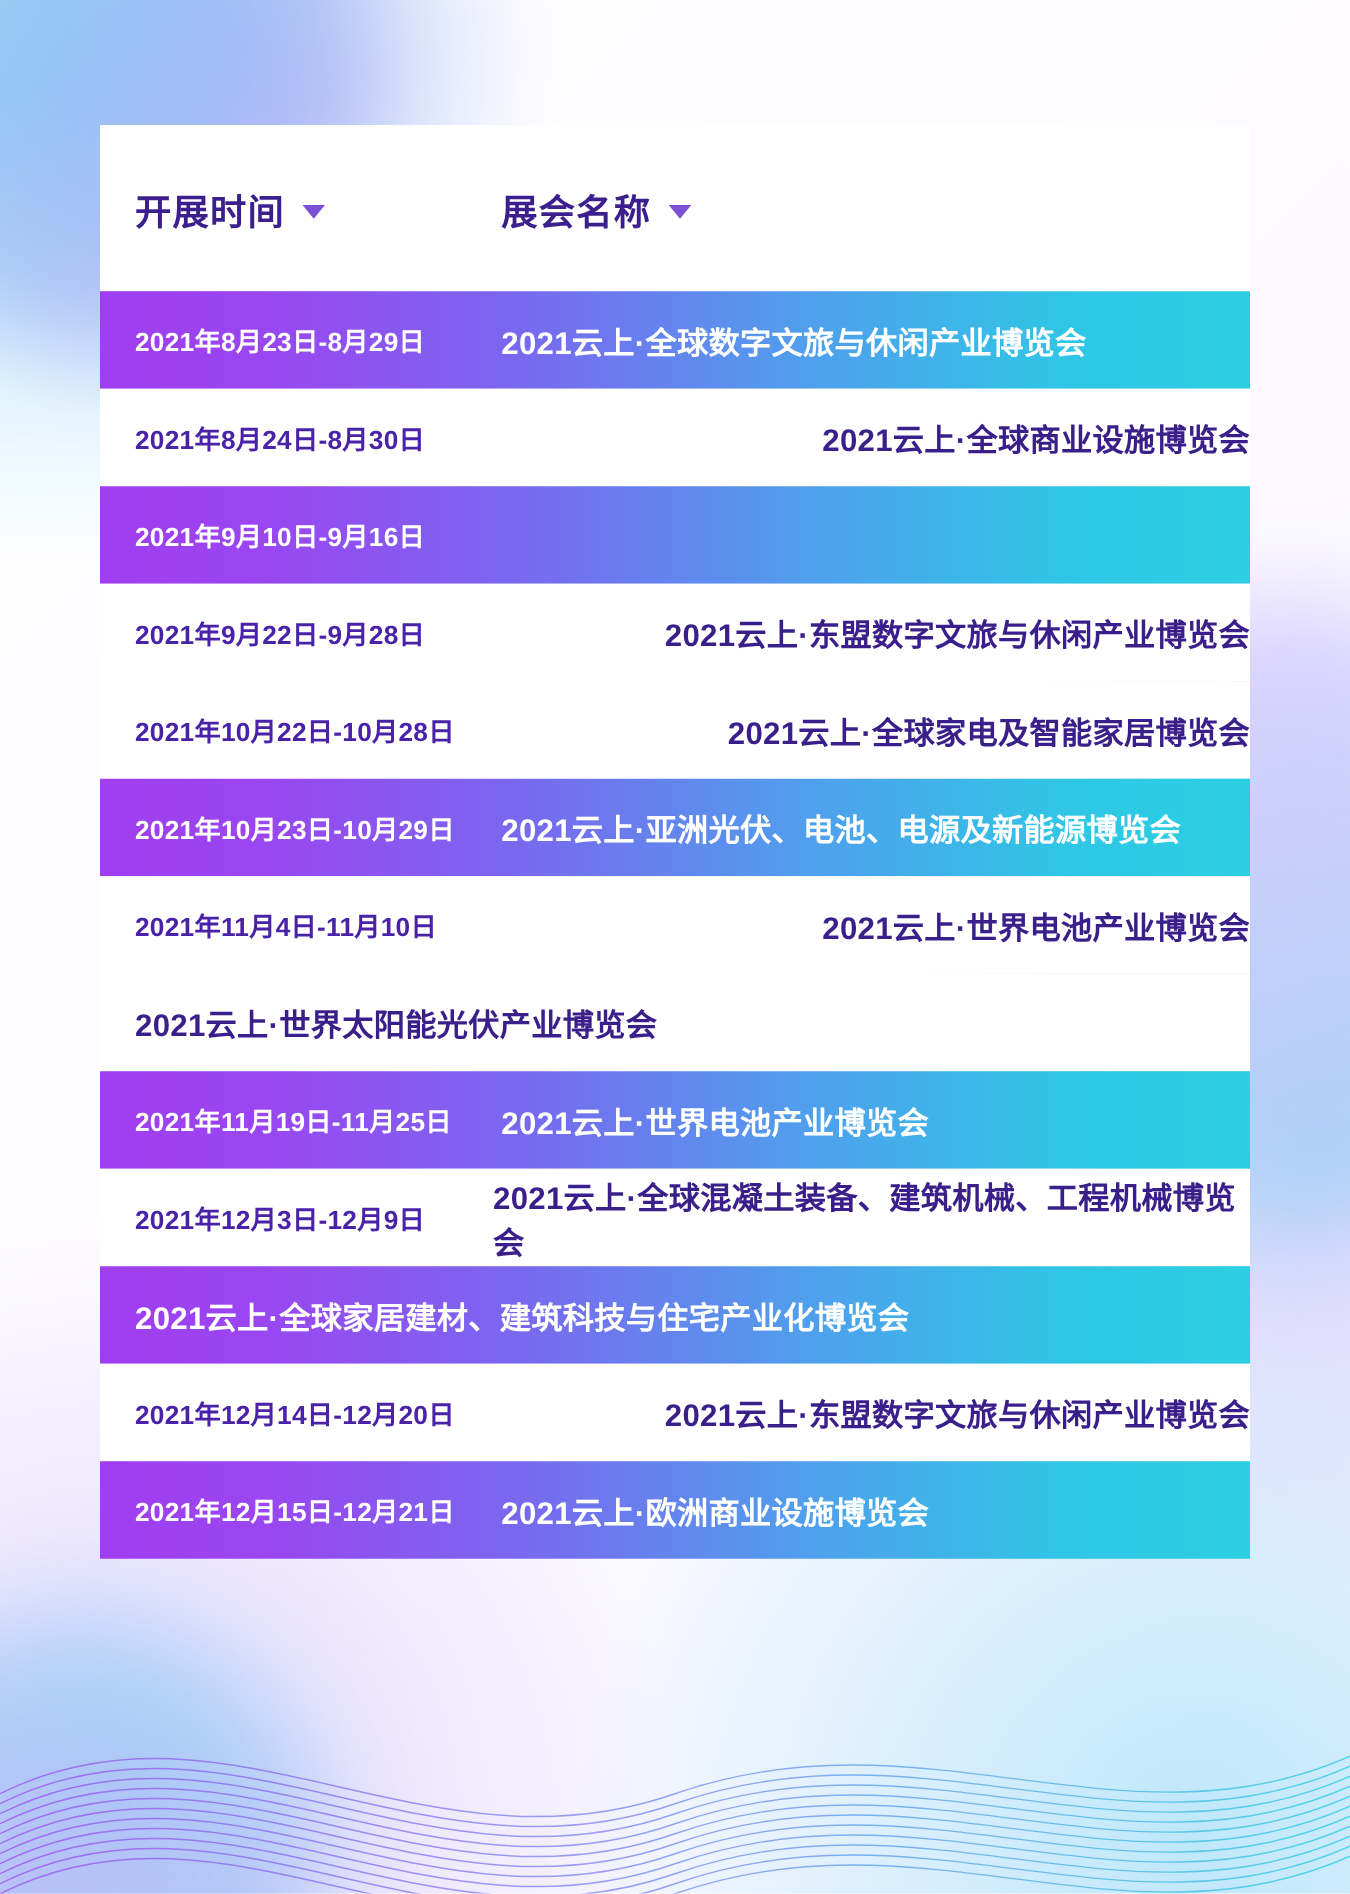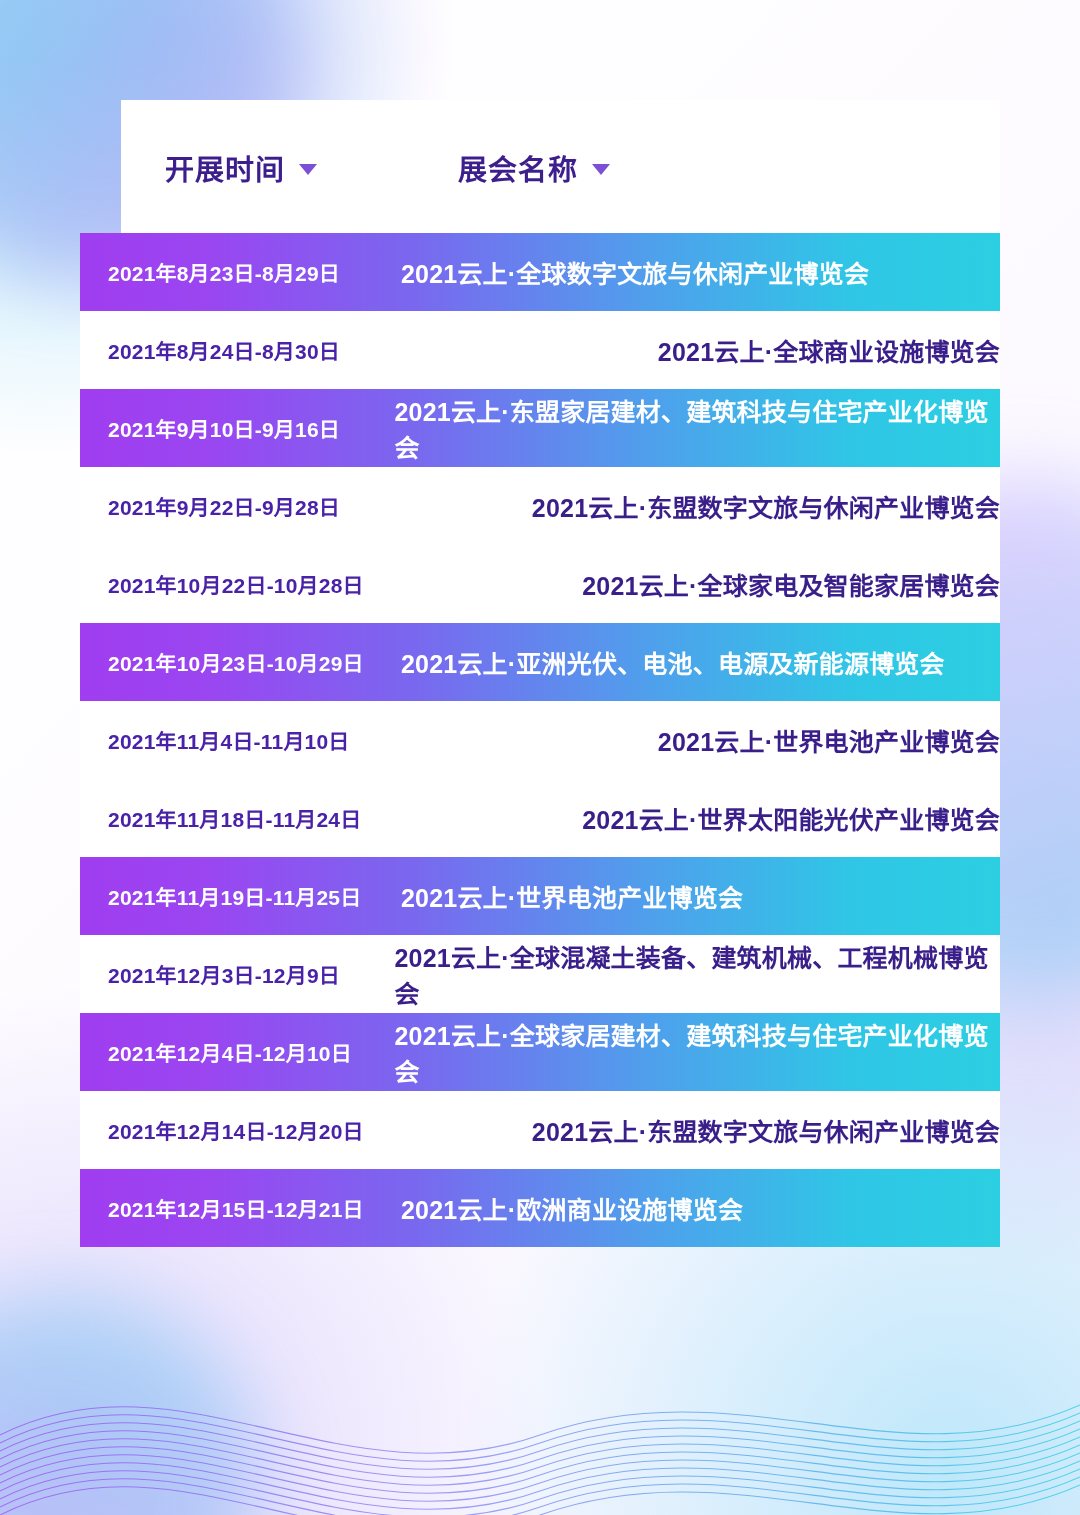--- a/index.html
+++ b/index.html
@@ -46,23 +46,22 @@
     left: 80px;
     top: 100px;
     width: 920px;
   }
 
   .table-head {
     height: 133px;
     background: #ffffff;
     display: flex;
     align-items: center;
-    padding-left: 44px;
+    padding-left: 28px;
     box-sizing: border-box;
-    margin-left: 41px;
   }
   .th {
     display: flex;
     align-items: center;
     font-size: 29px;
     font-weight: bold;
     color: #3c1f8c;
     letter-spacing: 1px;
   }
   .th-date { width: 293px; }
@@ -158,52 +157,49 @@
   <div class="row odd">
     <div class="cell-date">2021年8月23日-8月29日</div>
     <div class="cell-name">2021云上·全球数字文旅与休闲产业博览会</div>
   </div>
   <div class="row even">
     <div class="cell-date">2021年8月24日-8月30日</div>
     <div class="cell-name">2021云上·全球商业设施博览会</div>
   </div>
   <div class="row odd">
     <div class="cell-date">2021年9月10日-9月16日</div>
-    <div class="cell-name">2021云上·东盟家居建材、建筑科技与住宅产业化博览会</div>
   </div>
   <div class="row even">
     <div class="cell-date">2021年9月22日-9月28日</div>
     <div class="cell-name">2021云上·东盟数字文旅与休闲产业博览会</div>
   </div>
   <div class="row even">
     <div class="cell-date">2021年10月22日-10月28日</div>
     <div class="cell-name">2021云上·全球家电及智能家居博览会</div>
   </div>
   <div class="row odd">
     <div class="cell-date">2021年10月23日-10月29日</div>
     <div class="cell-name">2021云上·亚洲光伏、电池、电源及新能源博览会</div>
   </div>
   <div class="row even">
     <div class="cell-date">2021年11月4日-11月10日</div>
     <div class="cell-name">2021云上·世界电池产业博览会</div>
   </div>
   <div class="row even">
-    <div class="cell-date">2021年11月18日-11月24日</div>
     <div class="cell-name">2021云上·世界太阳能光伏产业博览会</div>
   </div>
   <div class="row odd">
     <div class="cell-date">2021年11月19日-11月25日</div>
     <div class="cell-name">2021云上·世界电池产业博览会</div>
   </div>
   <div class="row even">
     <div class="cell-date">2021年12月3日-12月9日</div>
     <div class="cell-name">2021云上·全球混凝土装备、建筑机械、工程机械博览会</div>
   </div>
   <div class="row odd">
-    <div class="cell-date">2021年12月4日-12月10日</div>
     <div class="cell-name">2021云上·全球家居建材、建筑科技与住宅产业化博览会</div>
   </div>
   <div class="row even">
     <div class="cell-date">2021年12月14日-12月20日</div>
     <div class="cell-name">2021云上·东盟数字文旅与休闲产业博览会</div>
   </div>
   <div class="row odd">
     <div class="cell-date">2021年12月15日-12月21日</div>
     <div class="cell-name">2021云上·欧洲商业设施博览会</div>
   </div>

